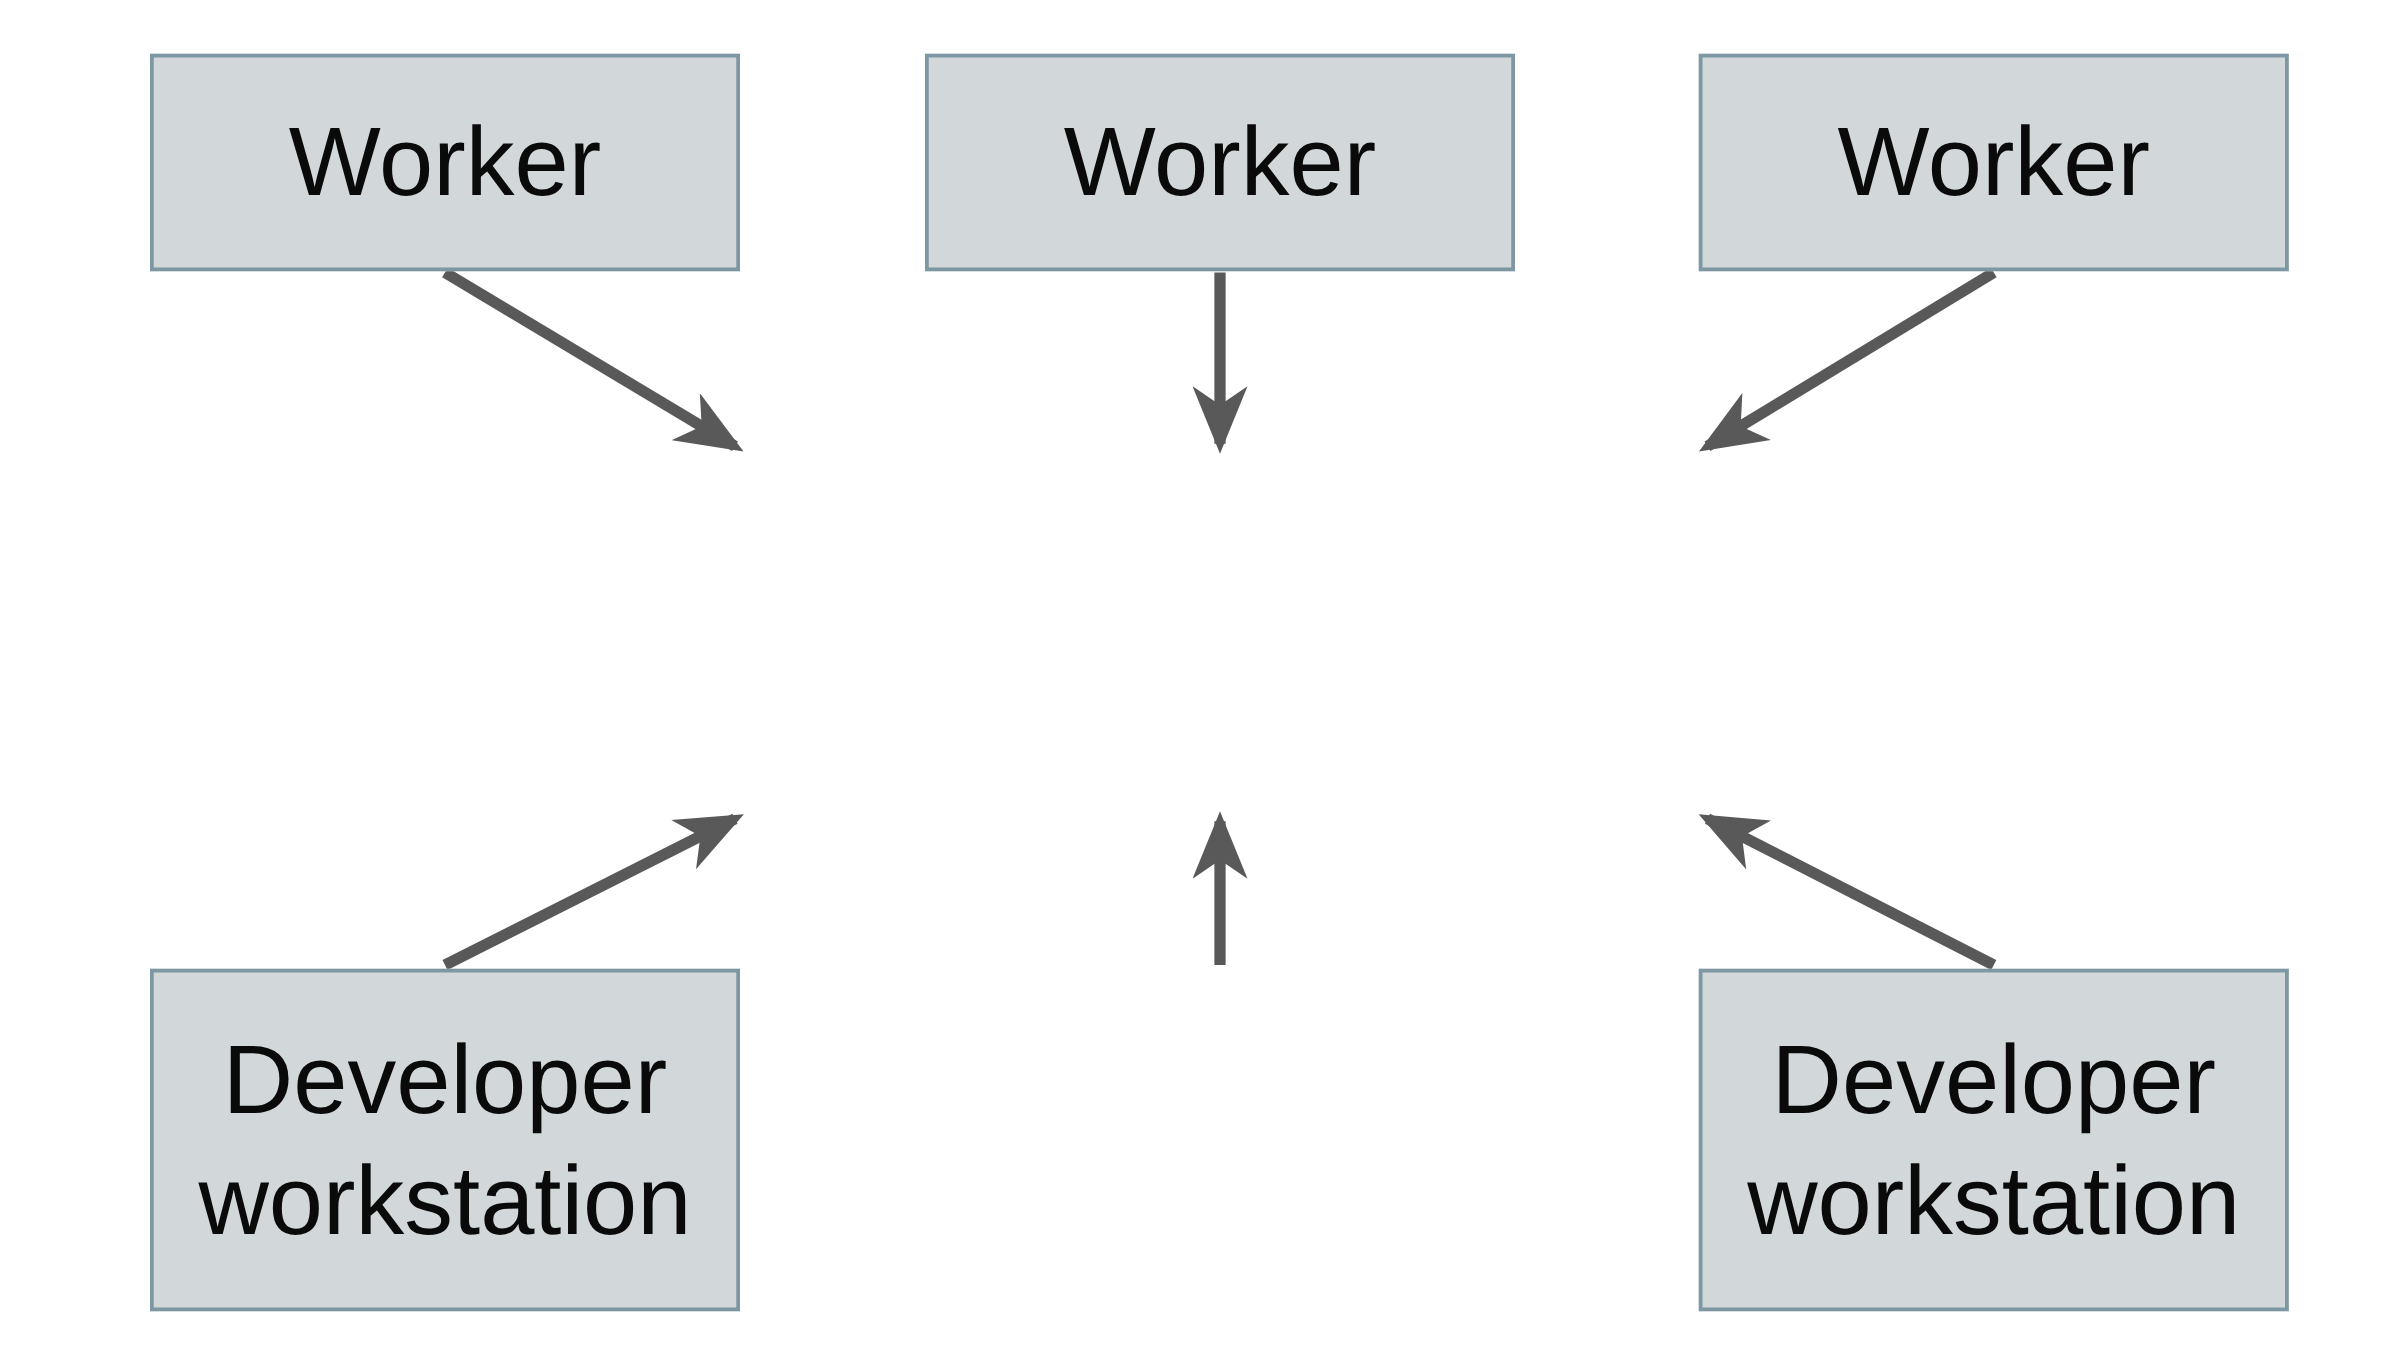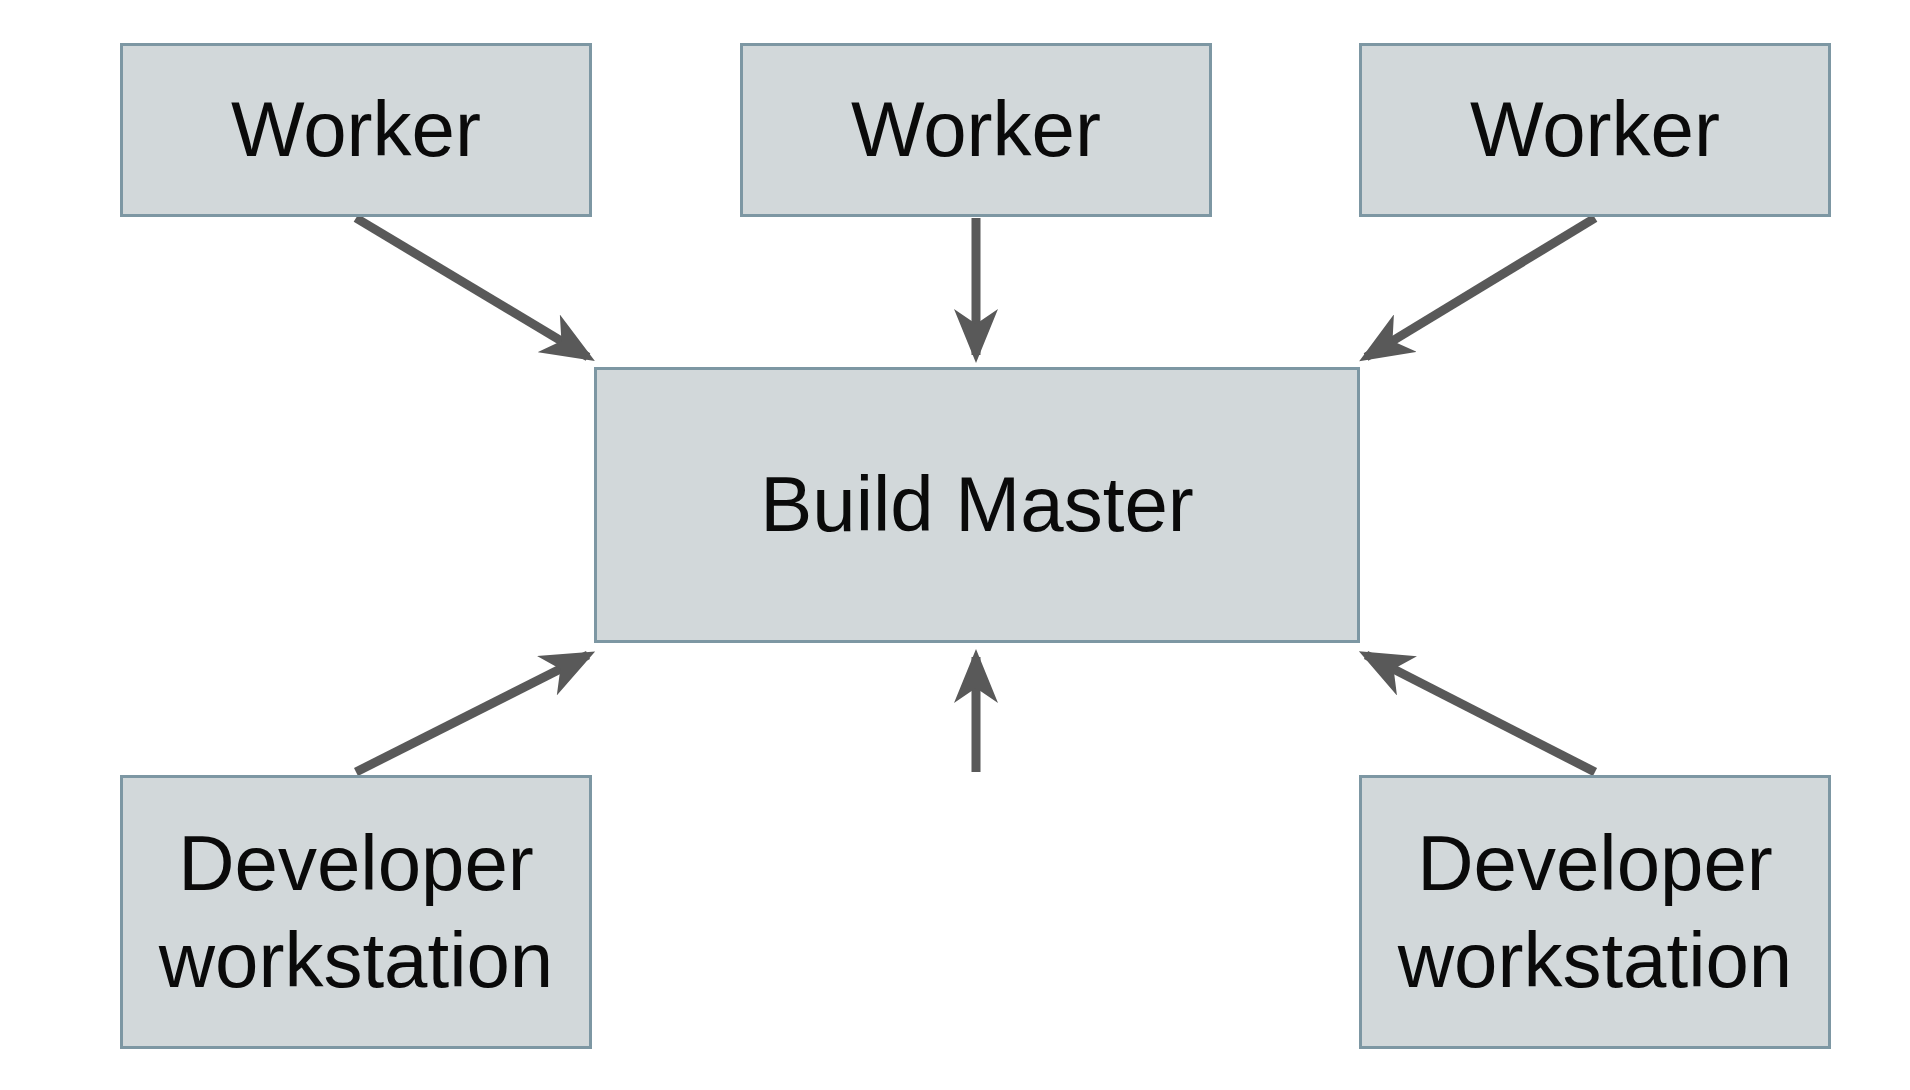--- a/index.html
+++ b/index.html
@@ -82,23 +82,20 @@
   </div>
 
   <div class="node n-worker-2">
     <span>Worker</span>
   </div>
 
   <div class="node n-worker-3">
     <span>Worker</span>
   </div>
 
-  <div class="node n-build-master">
-    <span>Build Master</span>
-  </div>
 
   <div class="node n-devws-left">
     <span>Developer workstation</span>
   </div>
 
 
   <div class="node n-devws-right">
     <span>Developer workstation</span>
   </div>
 

